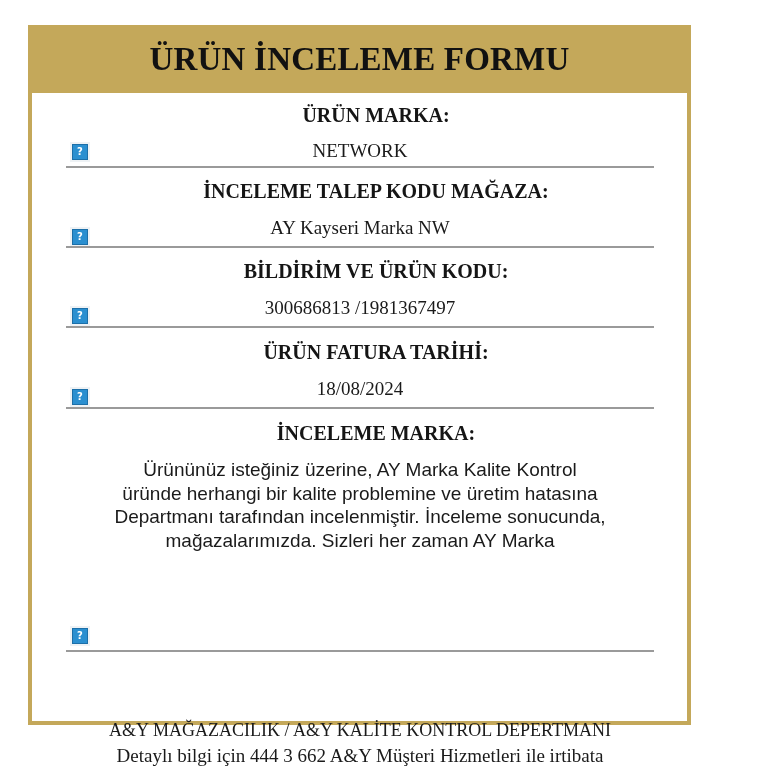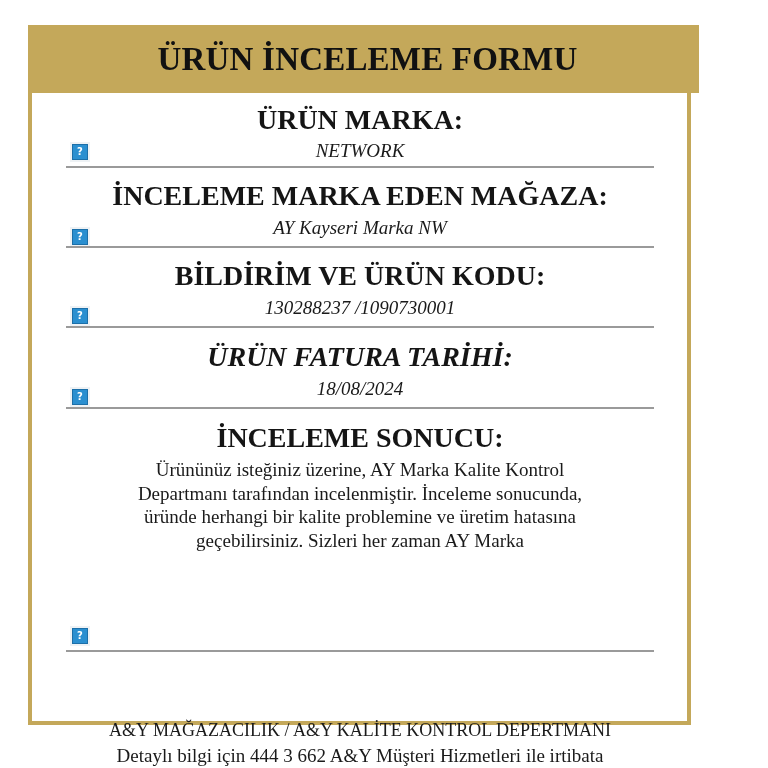--- a/index.html
+++ b/index.html
@@ -1,35 +1,35 @@
 <!DOCTYPE html>
 <html><head>
 <meta charset="utf-8">
 <style>
   html, body { margin: 0; padding: 0; background: #ffffff; }
   body { width: 768px; height: 768px; position: relative; overflow: hidden;
          font-family: "DejaVu Serif", "Liberation Serif", serif; color: #1a1a1a; }
   .frame { position: absolute; left: 28px; top: 25px; width: 655px; height: 696px;
            border: 4px solid #c4a85a; border-top: none; background: #fff; }
   .header { position: absolute; left: 28px; top: 25px; width: 663px; height: 68px;
-            background: #c4a85a; display: flex; align-items: center; justify-content: center; padding-left: 8px; }
+            background: #c4a85a; display: flex; align-items: center; justify-content: center; }
   .header h1 { margin: 0; font-family: "Liberation Serif", serif; font-weight: bold;
                font-size: 33px; color: #111; letter-spacing: 0.2px; }
   .section { position: absolute; left: 66px; width: 588px; }
-  .label { position: absolute; left: 0; width: 588px; text-align: center;
-           font-family: "Liberation Serif", serif; font-weight: bold; font-size: 28px; color: #151515; }
+  .label { position: absolute; left: 16px; width: 588px; text-align: center;
+           font-family: "Liberation Serif", serif; font-weight: bold; font-size: 20px; color: #151515; }
   .value { position: absolute; left: 0; width: 588px; text-align: center;
-           font-family: "Liberation Serif", serif; font-size: 19px; color: #1a1a1a; font-style: italic; }
+           font-family: "Liberation Serif", serif; font-size: 19px; color: #1a1a1a; }
   .qicon { position: absolute; left: 6px; width: 14px; height: 14px; background: #2a8fd0;
            border: 1px solid #1c6fa8; color: #fff; font-family: "DejaVu Sans", sans-serif;
            font-size: 10px; font-weight: bold; line-height: 14px; text-align: center;
            box-shadow: 0 0 0 2px #eef2f5; }
   .divider { position: absolute; left: 0; width: 588px; height: 0; border-top: 2px solid #9a9a9a; }
   .result-text { position: absolute; left: 0; width: 588px; text-align: center;
-                 font-family: Liberation Serif, serif; font-size: 19px; line-height: 23.5px; color: #1a1a1a; }
+                 font-family: Liberation Sans, sans-serif; font-size: 19px; line-height: 23.5px; color: #1a1a1a; }
   .contact { position: absolute; left: 40px; width: 640px; text-align: center;
              font-family: "Liberation Serif", serif; font-size: 19px; line-height: 22px; color: #1a1a1a; }
   .footer { position: absolute; left: 30px; width: 660px; top: 720px; text-align: center;
             font-family: "Liberation Serif", serif; font-size: 18px; color: #1a1a1a; }
 </style>
 </head>
 <body>
 
 <div class="frame"></div>
 <div class="header">
@@ -37,47 +37,47 @@
 </div>
 
 <div class="section" style="top:104px;">
   <div class="label" style="top:0;">ÜRÜN MARKA:</div>
   <div class="qicon" style="top:40px;">?</div>
   <div class="value" style="top:36px;">NETWORK</div>
   <div class="divider" style="top:62px;"></div>
 </div>
 
 <div class="section" style="top:180px;">
-  <div class="label" style="top:0;">İNCELEME MARKA EDEN MAĞAZA:</div>
+  <div class="label" style="top:0;">İNCELEME TALEP KODU MAĞAZA:</div>
   <div class="qicon" style="top:49px;">?</div>
   <div class="value" style="top:37px;">AY Kayseri Marka NW</div>
   <div class="divider" style="top:66px;"></div>
 </div>
 
 <div class="section" style="top:260px;">
   <div class="label" style="top:0;">BİLDİRİM VE ÜRÜN KODU:</div>
   <div class="qicon" style="top:48px;">?</div>
-  <div class="value" style="top:37px;">130288237 /1090730001</div>
+  <div class="value" style="top:37px;">300686813 /1981367497</div>
   <div class="divider" style="top:66px;"></div>
 </div>
 
 <div class="section" style="top:341px;">
-  <div class="label" style="top:0;font-style:italic;">ÜRÜN FATURA TARİHİ:</div>
+  <div class="label" style="top:0;">ÜRÜN FATURA TARİHİ:</div>
   <div class="qicon" style="top:48px;">?</div>
   <div class="value" style="top:37px;">18/08/2024</div>
   <div class="divider" style="top:66px;"></div>
 </div>
 
 <div class="section" style="top:422px;">
-  <div class="label" style="top:0;">İNCELEME SONUCU:</div>
+  <div class="label" style="top:0;">İNCELEME MARKA:</div>
   <div class="result-text" style="top:36px;">
     <div>Ürününüz isteğiniz üzerine, AY Marka Kalite Kontrol</div>
+    <div>üründe herhangi bir kalite problemine ve üretim hatasına</div>
     <div>Departmanı tarafından incelenmiştir. İnceleme sonucunda,</div>
-    <div>üründe herhangi bir kalite problemine ve üretim hatasına</div>
-    <div>geçebilirsiniz. Sizleri her zaman AY Marka</div>
+    <div>mağazalarımızda. Sizleri her zaman AY Marka</div>
   </div>
   <div class="qicon" style="top:206px;">?</div>
   <div class="divider" style="top:228px;"></div>
 </div>
 
 <div class="contact" style="top:700px;margin-top:45px;">
   <div>Detaylı bilgi için 444 3 662 A&amp;Y Müşteri Hizmetleri ile irtibata</div>
   <div>mağazalarımızda.</div>
 </div>
 

